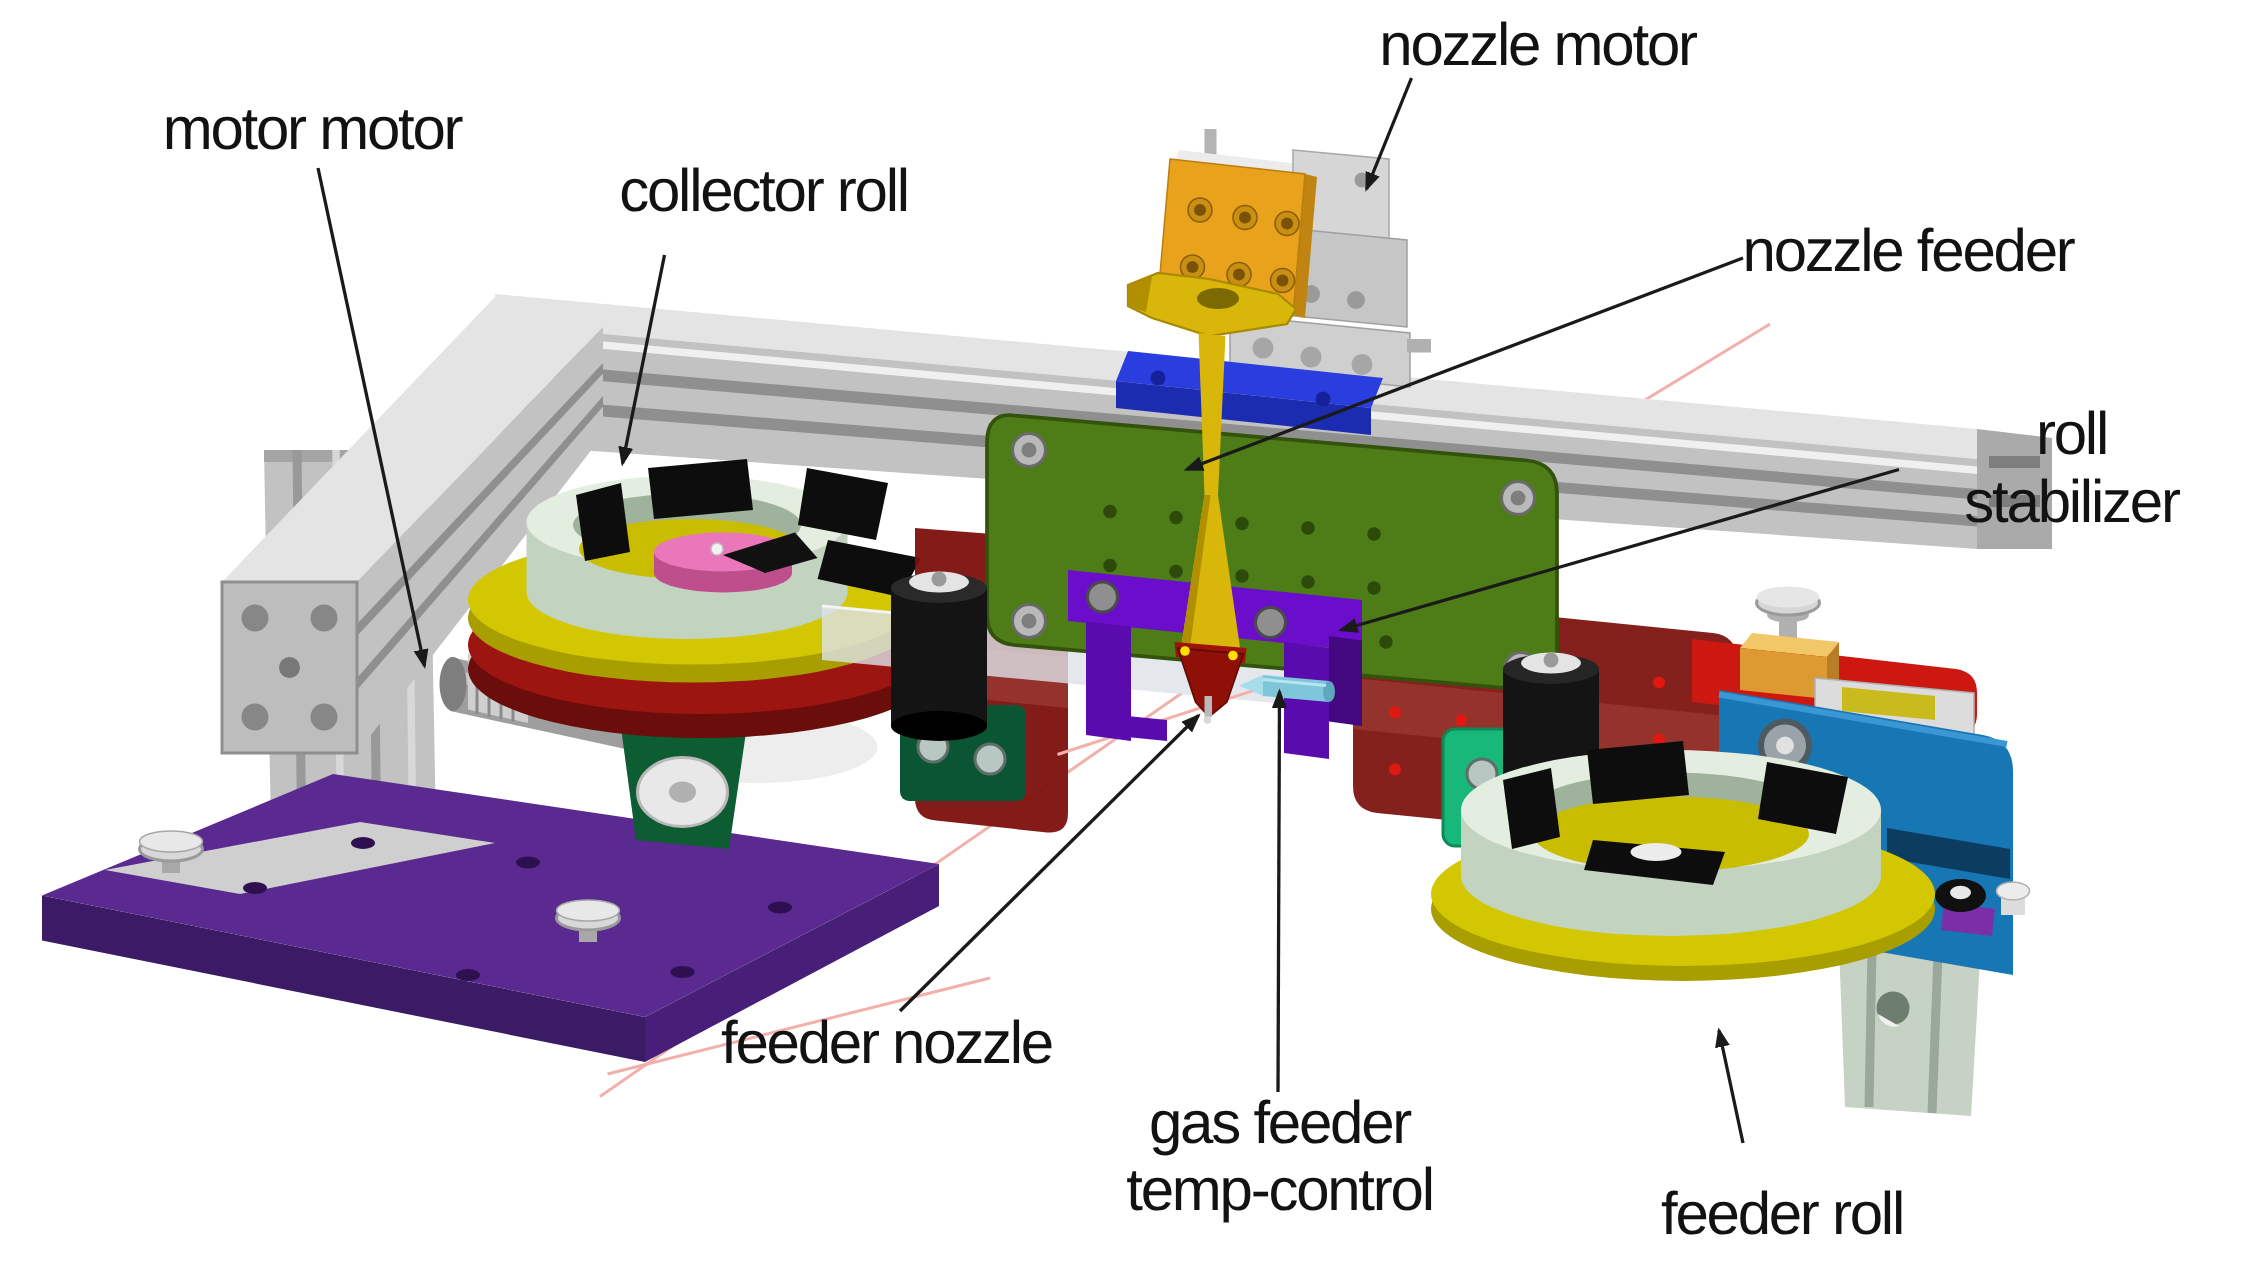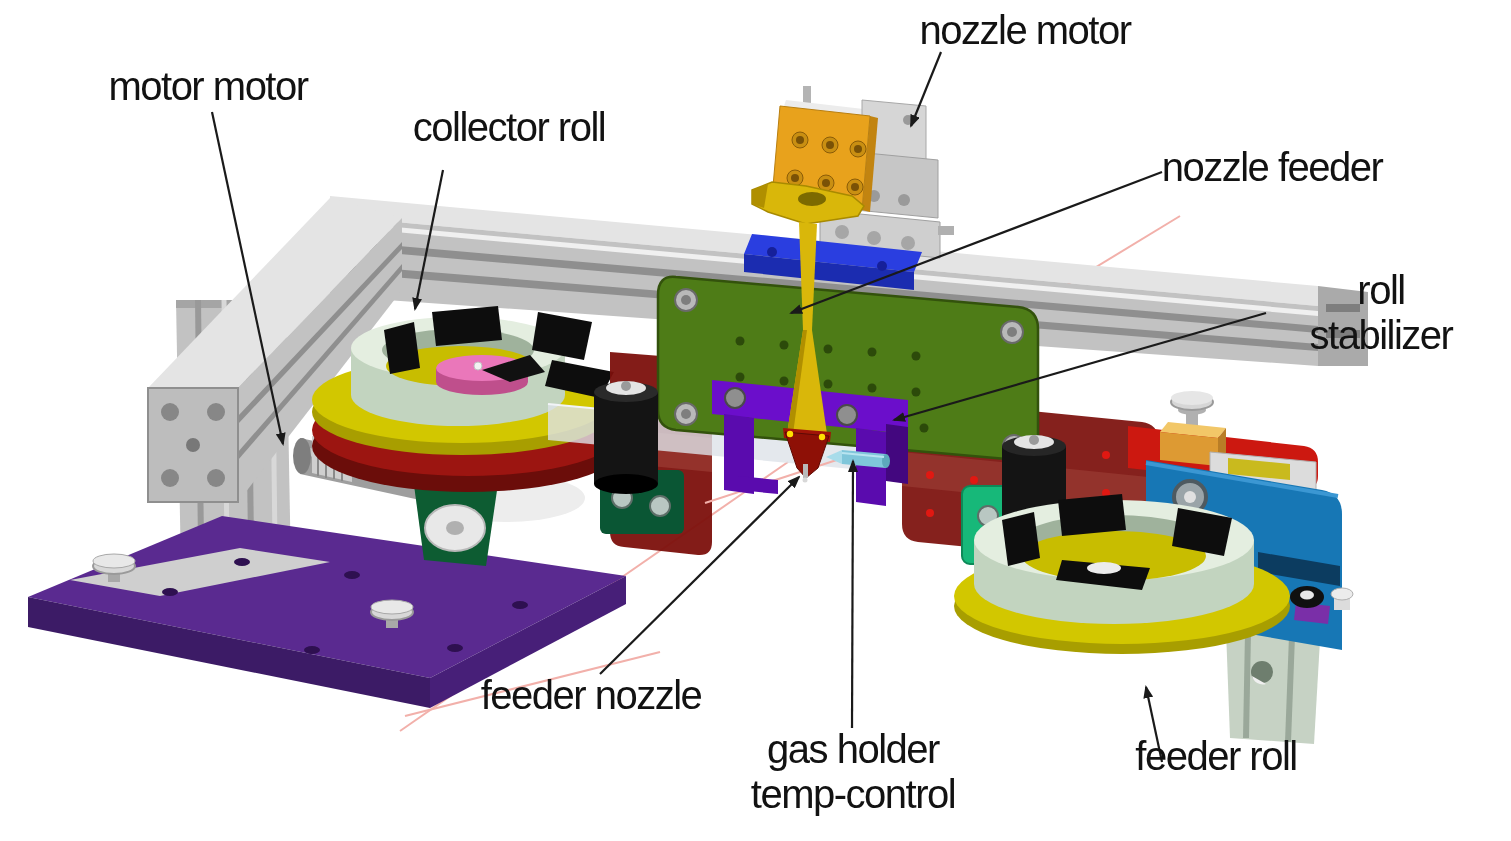--- a/index.html
+++ b/index.html
@@ -366,17 +366,17 @@
       </g>
   </svg>
 
   <div id="label-layer">
       <div class="anno-label" style="left: 208px; top: 87px;">motor motor</div>
       <div class="anno-label" style="left: 485px; top: 128px; margin-left: 24px;">collector roll</div>
       <div class="anno-label" style="left: 1025px; top: 31px;">nozzle motor</div>
       <div class="anno-label" style="left: 1272px; top: 168px;">nozzle feeder</div>
       <div class="anno-label" style="left: 1381px; top: 313px;">roll stabilizer</div>
       <div class="anno-label" style="left: 591px; top: 696px;">feeder nozzle</div>
-      <div class="anno-label" style="left: 853px; top: 772px;">gas holder
+      <div class="anno-label" style="left: 853px; top: 772px;">gas feeder
 temp-control</div>
-      <div class="anno-label" style="left: 1188px; top: 757px; margin-left: 28px;">feeder roll</div>
+      <div class="anno-label" style="left: 1188px; top: 810px;">feeder roll</div>
     </div>
 </div>
 
 </body></html>

